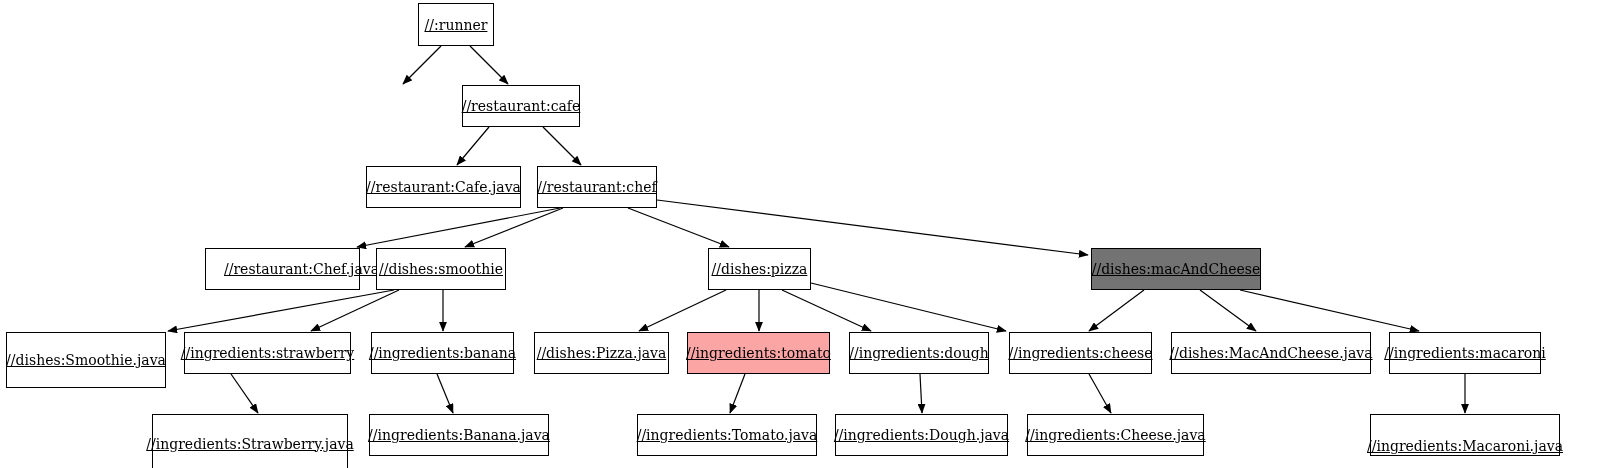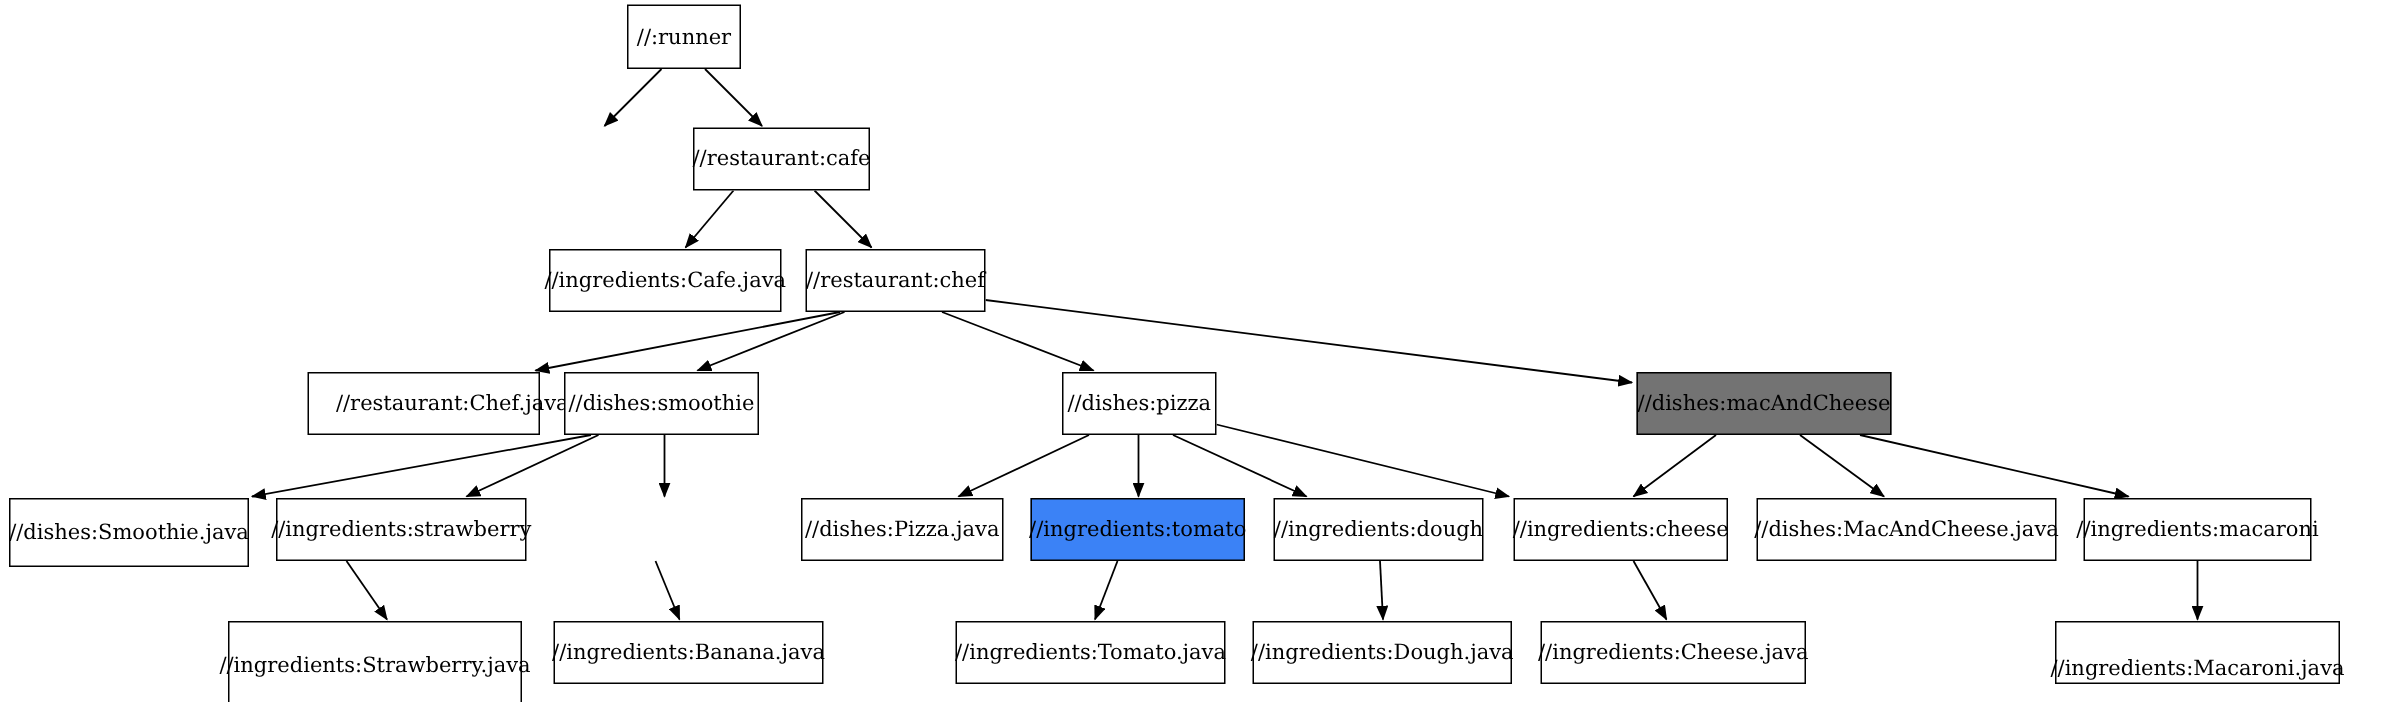--- a/index.html
+++ b/index.html
@@ -40,20 +40,21 @@
     align-items: center;
     justify-content: center;
     white-space: nowrap;
   }
   .graph-node .node-label {
     font-family: "DejaVu Serif", "Liberation Serif", serif;
     font-size: 14px;
     line-height: 1;
     color: #000000;
     letter-spacing: 0;
+    text-decoration: underline;
   }
 </style>
 </head>
 <body>
 
 <div id="graph-root">
   <svg id="edge-layer" viewBox="0 0 1600 468" width="1600" height="468" xmlns="http://www.w3.org/2000/svg">
     <defs>
       <marker id="arrowhead" markerWidth="10" markerHeight="8" refX="9.2" refY="4" orient="auto" markerUnits="userSpaceOnUse">
         <path d="M0,0 L10,4 L0,8 Z" fill="#000000"></path>
@@ -88,47 +89,50 @@
   </svg>
 
   <div id="node-layer">
       <div class="graph-node" style="left: 418px; top: 3px; width: 76px; height: 43px; border-color: rgb(0, 0, 0); background: rgb(255, 255, 255);">
         <span class="node-label" style="font-size: 14px;">//:runner</span>
       </div>
       <div class="graph-node" style="left: 462px; top: 85px; width: 118px; height: 42px; border-color: rgb(0, 0, 0); background: rgb(255, 255, 255);">
         <span class="node-label" style="font-size: 14px;">//restaurant:cafe</span>
       </div>
       <div class="graph-node" style="left: 366px; top: 166px; width: 155px; height: 42px; border-color: rgb(0, 0, 0); background: rgb(255, 255, 255);">
-        <span class="node-label" style="font-size: 14px;">//ingredients:Cafe.java</span>
+        <span class="node-label" style="font-size: 14px;">//restaurant:Cafe.java</span>
       </div>
       <div class="graph-node" style="left: 537px; top: 166px; width: 120px; height: 42px; border-color: rgb(0, 0, 0); background: rgb(255, 255, 255);">
         <span class="node-label" style="font-size: 14px;">//restaurant:chef</span>
       </div>
       <div class="graph-node" style="left: 205px; top: 248px; width: 155px; height: 42px; border-color: rgb(0, 0, 0); background: rgb(255, 255, 255);">
         <span class="node-label" style="font-size: 14px; margin-left: 38px;">//restaurant:Chef.java</span>
       </div>
       <div class="graph-node" style="left: 376px; top: 248px; width: 130px; height: 42px; border-color: rgb(0, 0, 0); background: rgb(255, 255, 255);">
         <span class="node-label" style="font-size: 14px;">//dishes:smoothie</span>
       </div>
       <div class="graph-node" style="left: 708px; top: 248px; width: 103px; height: 42px; border-color: rgb(0, 0, 0); background: rgb(255, 255, 255);">
         <span class="node-label" style="font-size: 14px;">//dishes:pizza</span>
       </div>
       <div class="graph-node" style="left: 1091px; top: 248px; width: 170px; height: 42px; border-color: rgb(0, 0, 0); background: #737373;">
         <span class="node-label" style="font-size: 14px;">//dishes:macAndCheese</span>
       </div>
-      <div class="graph-node" style="left: 6px; top: 332px; width: 160px; height: 46px; border-color: rgb(0, 0, 0); background: rgb(255, 255, 255);">
+      <div class="graph-node" style="left: 6px; top: 332px; width: 160px; height: 56px; border-color: rgb(0, 0, 0); background: rgb(255, 255, 255);">
         <span class="node-label" style="font-size: 14px;">//dishes:Smoothie.java</span>
       </div>
       <div class="graph-node" style="left: 184px; top: 332px; width: 167px; height: 42px; border-color: rgb(0, 0, 0); background: rgb(255, 255, 255);">
         <span class="node-label" style="font-size: 14px;">//ingredients:strawberry</span>
       </div>
+      <div class="graph-node" style="left: 371px; top: 332px; width: 143px; height: 42px; border-color: rgb(0, 0, 0); background: rgb(255, 255, 255);">
+        <span class="node-label" style="font-size: 14px;">//ingredients:banana</span>
+      </div>
       <div class="graph-node" style="left: 534px; top: 332px; width: 135px; height: 42px; border-color: rgb(0, 0, 0); background: rgb(255, 255, 255);">
         <span class="node-label" style="font-size: 14px;">//dishes:Pizza.java</span>
       </div>
-      <div class="graph-node" style="left: 687px; top: 332px; width: 143px; height: 42px; border-color: rgb(0, 0, 0); background: #3b82f6;">
+      <div class="graph-node" style="left: 687px; top: 332px; width: 143px; height: 42px; border-color: rgb(0, 0, 0); background: #fca5a5;">
         <span class="node-label" style="font-size: 14px;">//ingredients:tomato</span>
       </div>
       <div class="graph-node" style="left: 849px; top: 332px; width: 140px; height: 42px; border-color: rgb(0, 0, 0); background: rgb(255, 255, 255);">
         <span class="node-label" style="font-size: 14px;">//ingredients:dough</span>
       </div>
       <div class="graph-node" style="left: 1009px; top: 332px; width: 143px; height: 42px; border-color: rgb(0, 0, 0); background: rgb(255, 255, 255);">
         <span class="node-label" style="font-size: 14px;">//ingredients:cheese</span>
       </div>
       <div class="graph-node" style="left: 1171px; top: 332px; width: 200px; height: 42px; border-color: rgb(0, 0, 0); background: rgb(255, 255, 255);">
         <span class="node-label" style="font-size: 14px;">//dishes:MacAndCheese.java</span>

